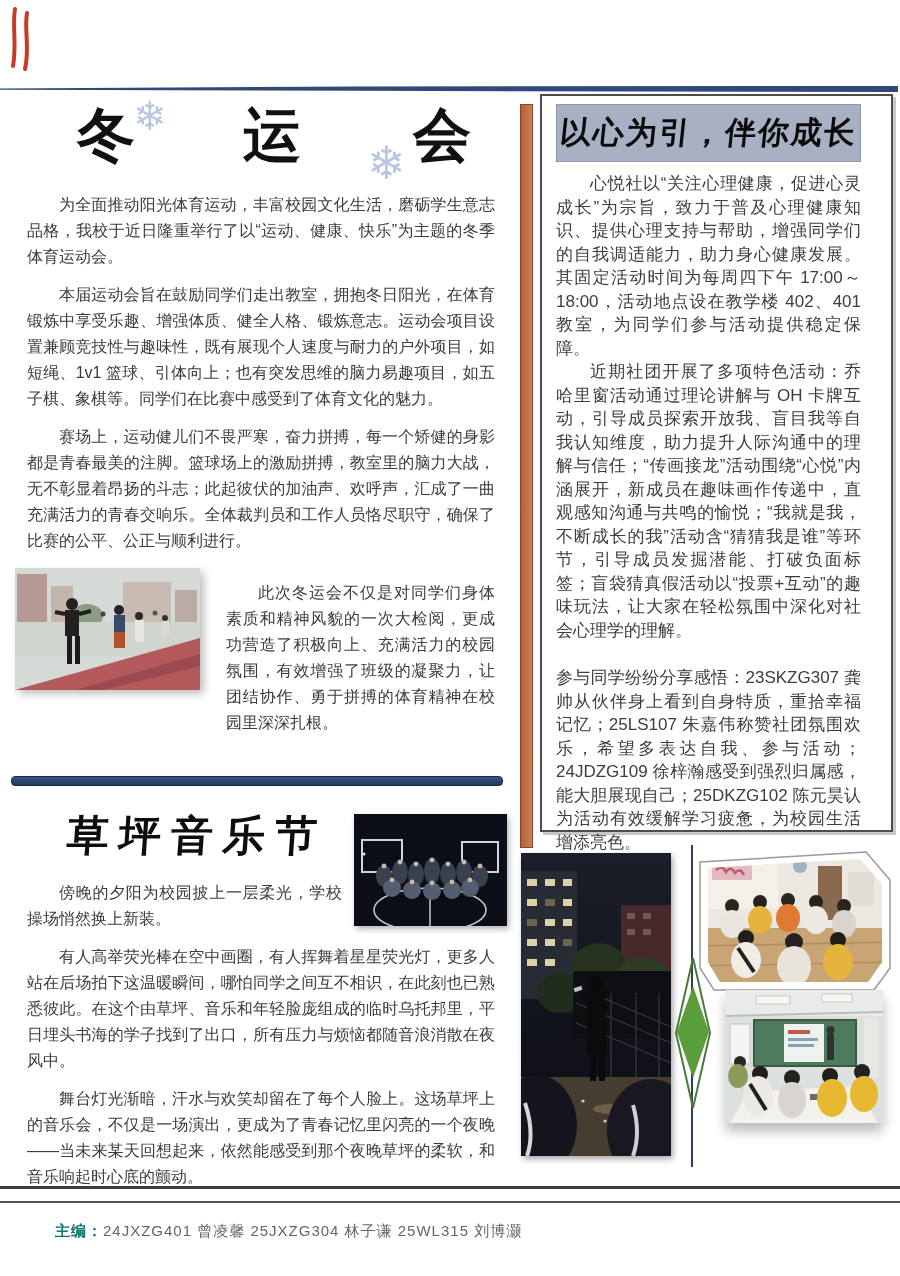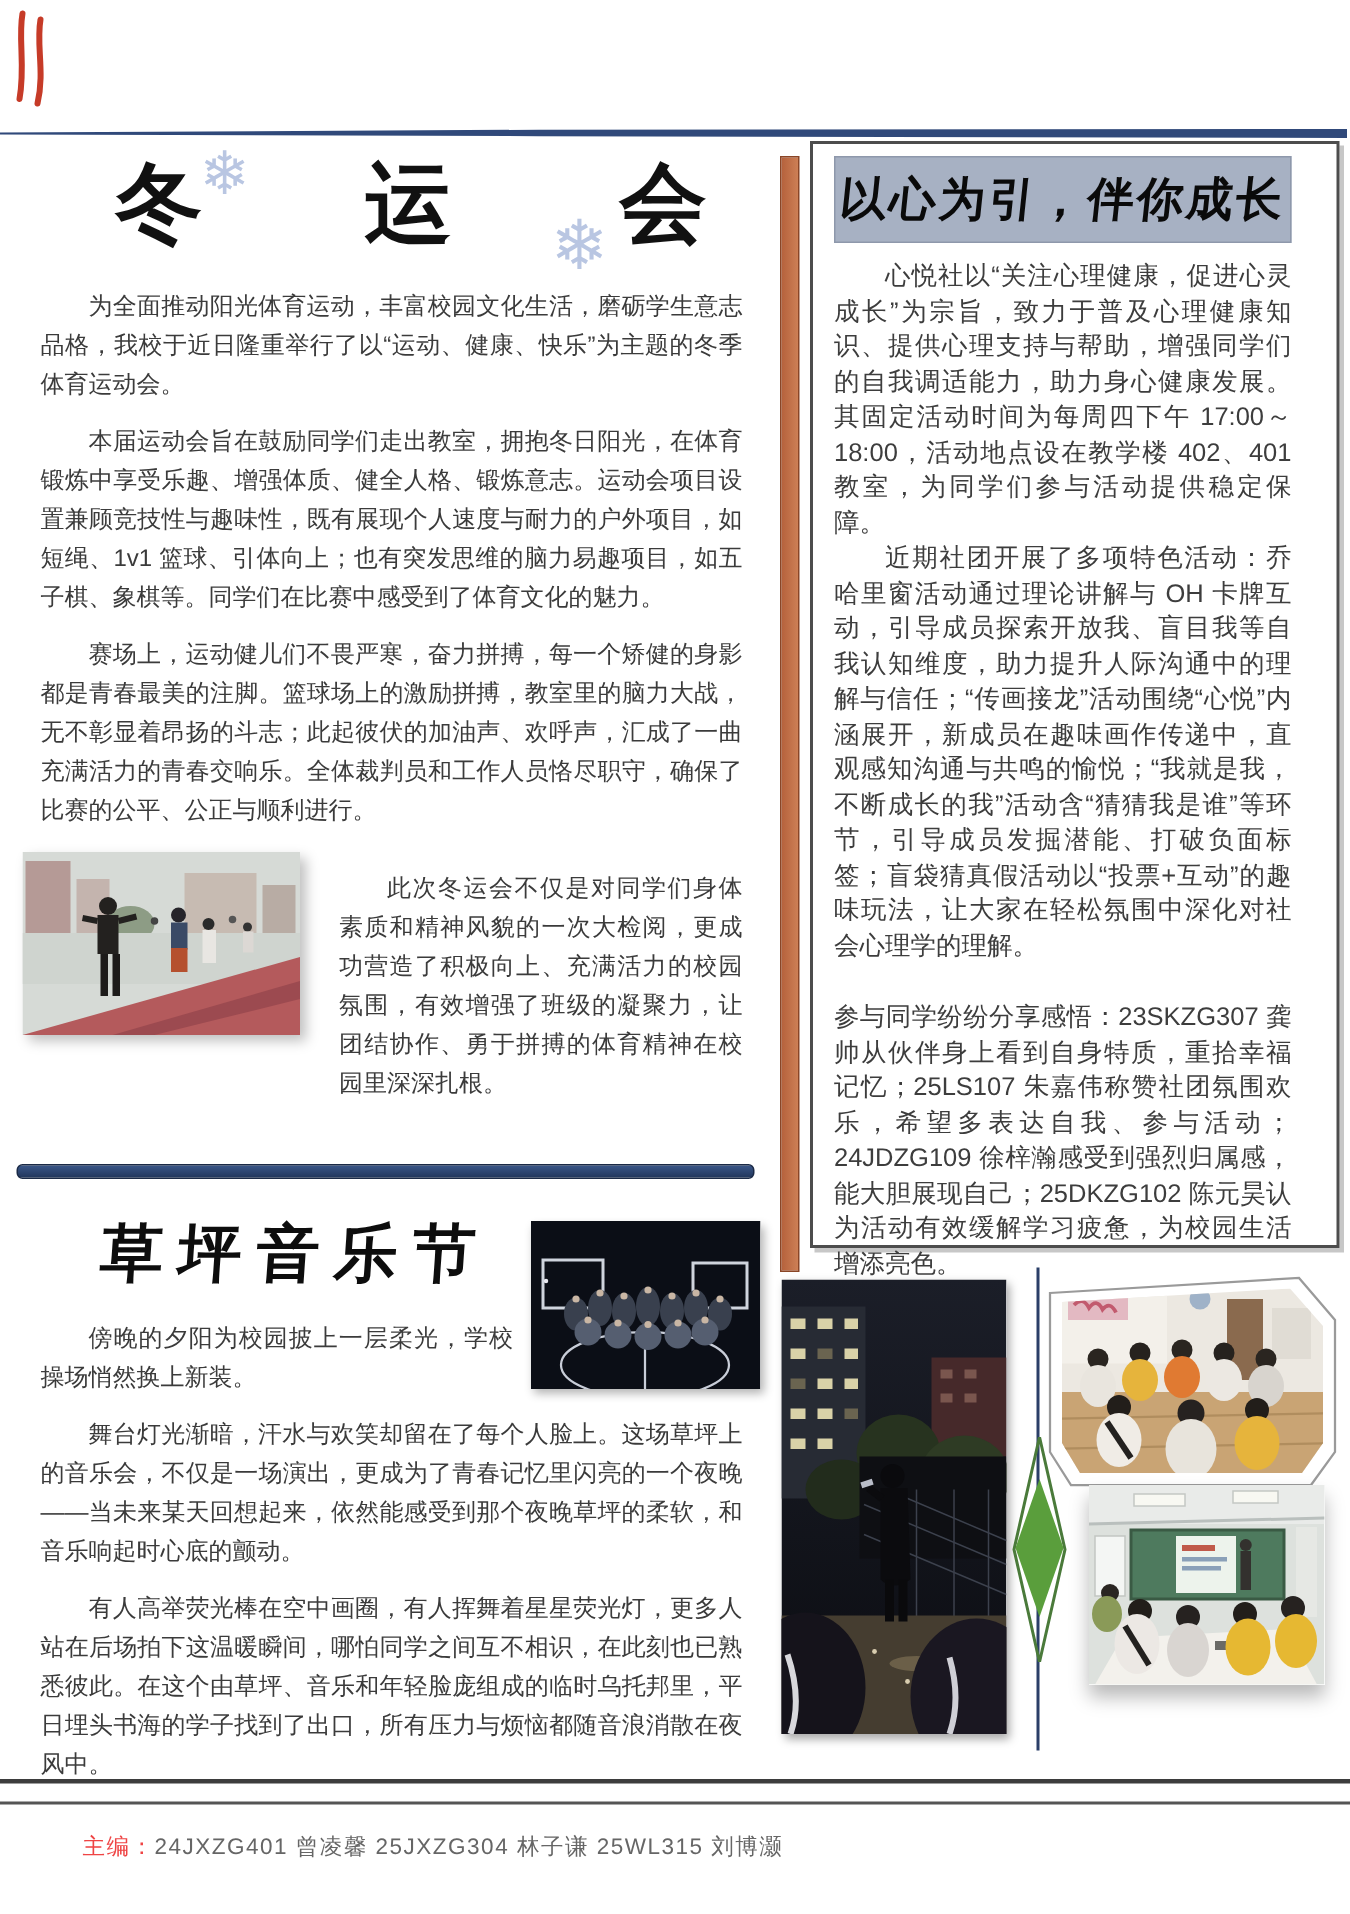--- a/index.html
+++ b/index.html
@@ -45,21 +45,21 @@
   
   .singer-photo{left:521px;top:853px;width:150px;height:303px;box-shadow:2px 3px 6px rgba(0,0,0,.35);}
   .vline{left:691px;top:845px;width:2px;height:322px;background:#2b3f68;}
   .diamond-svg{left:672px;top:958px;}
   .class1{left:698px;top:850px;}
   .class2{left:726px;top:990px;box-shadow:0 8px 12px rgba(0,0,0,.28);}
   
   .foot-rule1{left:0;top:1186px;width:900px;height:3px;background:#3d3d3d;}
   .foot-rule2{left:0;top:1201px;width:900px;height:2px;background:#555;}
   .footer-text{left:55px;top:1222px;font-size:15px;color:#666;letter-spacing:1px;}
-  .footer-text b{color:#ef4444;font-weight:normal;}
+  .footer-text b{color:#0f766e;font-weight:bold;}
 </style>
 </head>
 <body>
 
 <svg class="abs red-marks" width="30" height="66" viewBox="0 0 30 66">
   <path d="M7,3 C4,20 9,38 5,60" stroke="#c63b28" stroke-width="4" fill="none" stroke-linecap="round"></path>
   <path d="M19,7 C16,24 22,42 17,63" stroke="#c63b28" stroke-width="4" fill="none" stroke-linecap="round"></path>
 </svg>
 
 <div class="abs top-rule"></div>
@@ -142,22 +142,22 @@
           <circle cx="38" cy="66" r="2.4"></circle>
           <circle cx="58" cy="68" r="2.4"></circle>
         <circle cx="78" cy="69" r="2.4"></circle>
           <circle cx="98" cy="68" r="2.4"></circle>
           <circle cx="116" cy="66" r="2.4"></circle>
       </g>
       <circle cx="10" cy="40" r="1.5" fill="#e8e8f0"></circle>
     </svg>
     <div class="music-title">草坪音乐节</div>
     <p class="para">傍晚的夕阳为校园披上一层柔光，学校操场悄然换上新装。</p>
+    <p class="para">有人高举荧光棒在空中画圈，有人挥舞着星星荧光灯，更多人站在后场拍下这温暖瞬间，哪怕同学之间互不相识，在此刻也已熟悉彼此。在这个由草坪、音乐和年轻脸庞组成的临时乌托邦里，平日埋头书海的学子找到了出口，所有压力与烦恼都随音浪消散在夜风中。</p>
     <p class="para">舞台灯光渐暗，汗水与欢笑却留在了每个人脸上。这场草坪上的音乐会，不仅是一场演出，更成为了青春记忆里闪亮的一个夜晚——当未来某天回想起来，依然能感受到那个夜晚草坪的柔软，和音乐响起时心底的颤动。</p>
-    <p class="para">有人高举荧光棒在空中画圈，有人挥舞着星星荧光灯，更多人站在后场拍下这温暖瞬间，哪怕同学之间互不相识，在此刻也已熟悉彼此。在这个由草坪、音乐和年轻脸庞组成的临时乌托邦里，平日埋头书海的学子找到了出口，所有压力与烦恼都随音浪消散在夜风中。</p>
   </div>
 </div>
 
 <div class="abs orange-bar"></div>
 
 <div class="abs psy-box">
   <div class="psy-banner">
     <span class="psy-title">以心为引，伴你成长</span>
   </div>
   <p class="psy-para first">心悦社以“关注心理健康，促进心灵成长”为宗旨，致力于普及心理健康知识、提供心理支持与帮助，增强同学们的自我调适能力，助力身心健康发展。其固定活动时间为每周四下午 17:00～18:00，活动地点设在教学楼 402、401 教室，为同学们参与活动提供稳定保障。</p>

